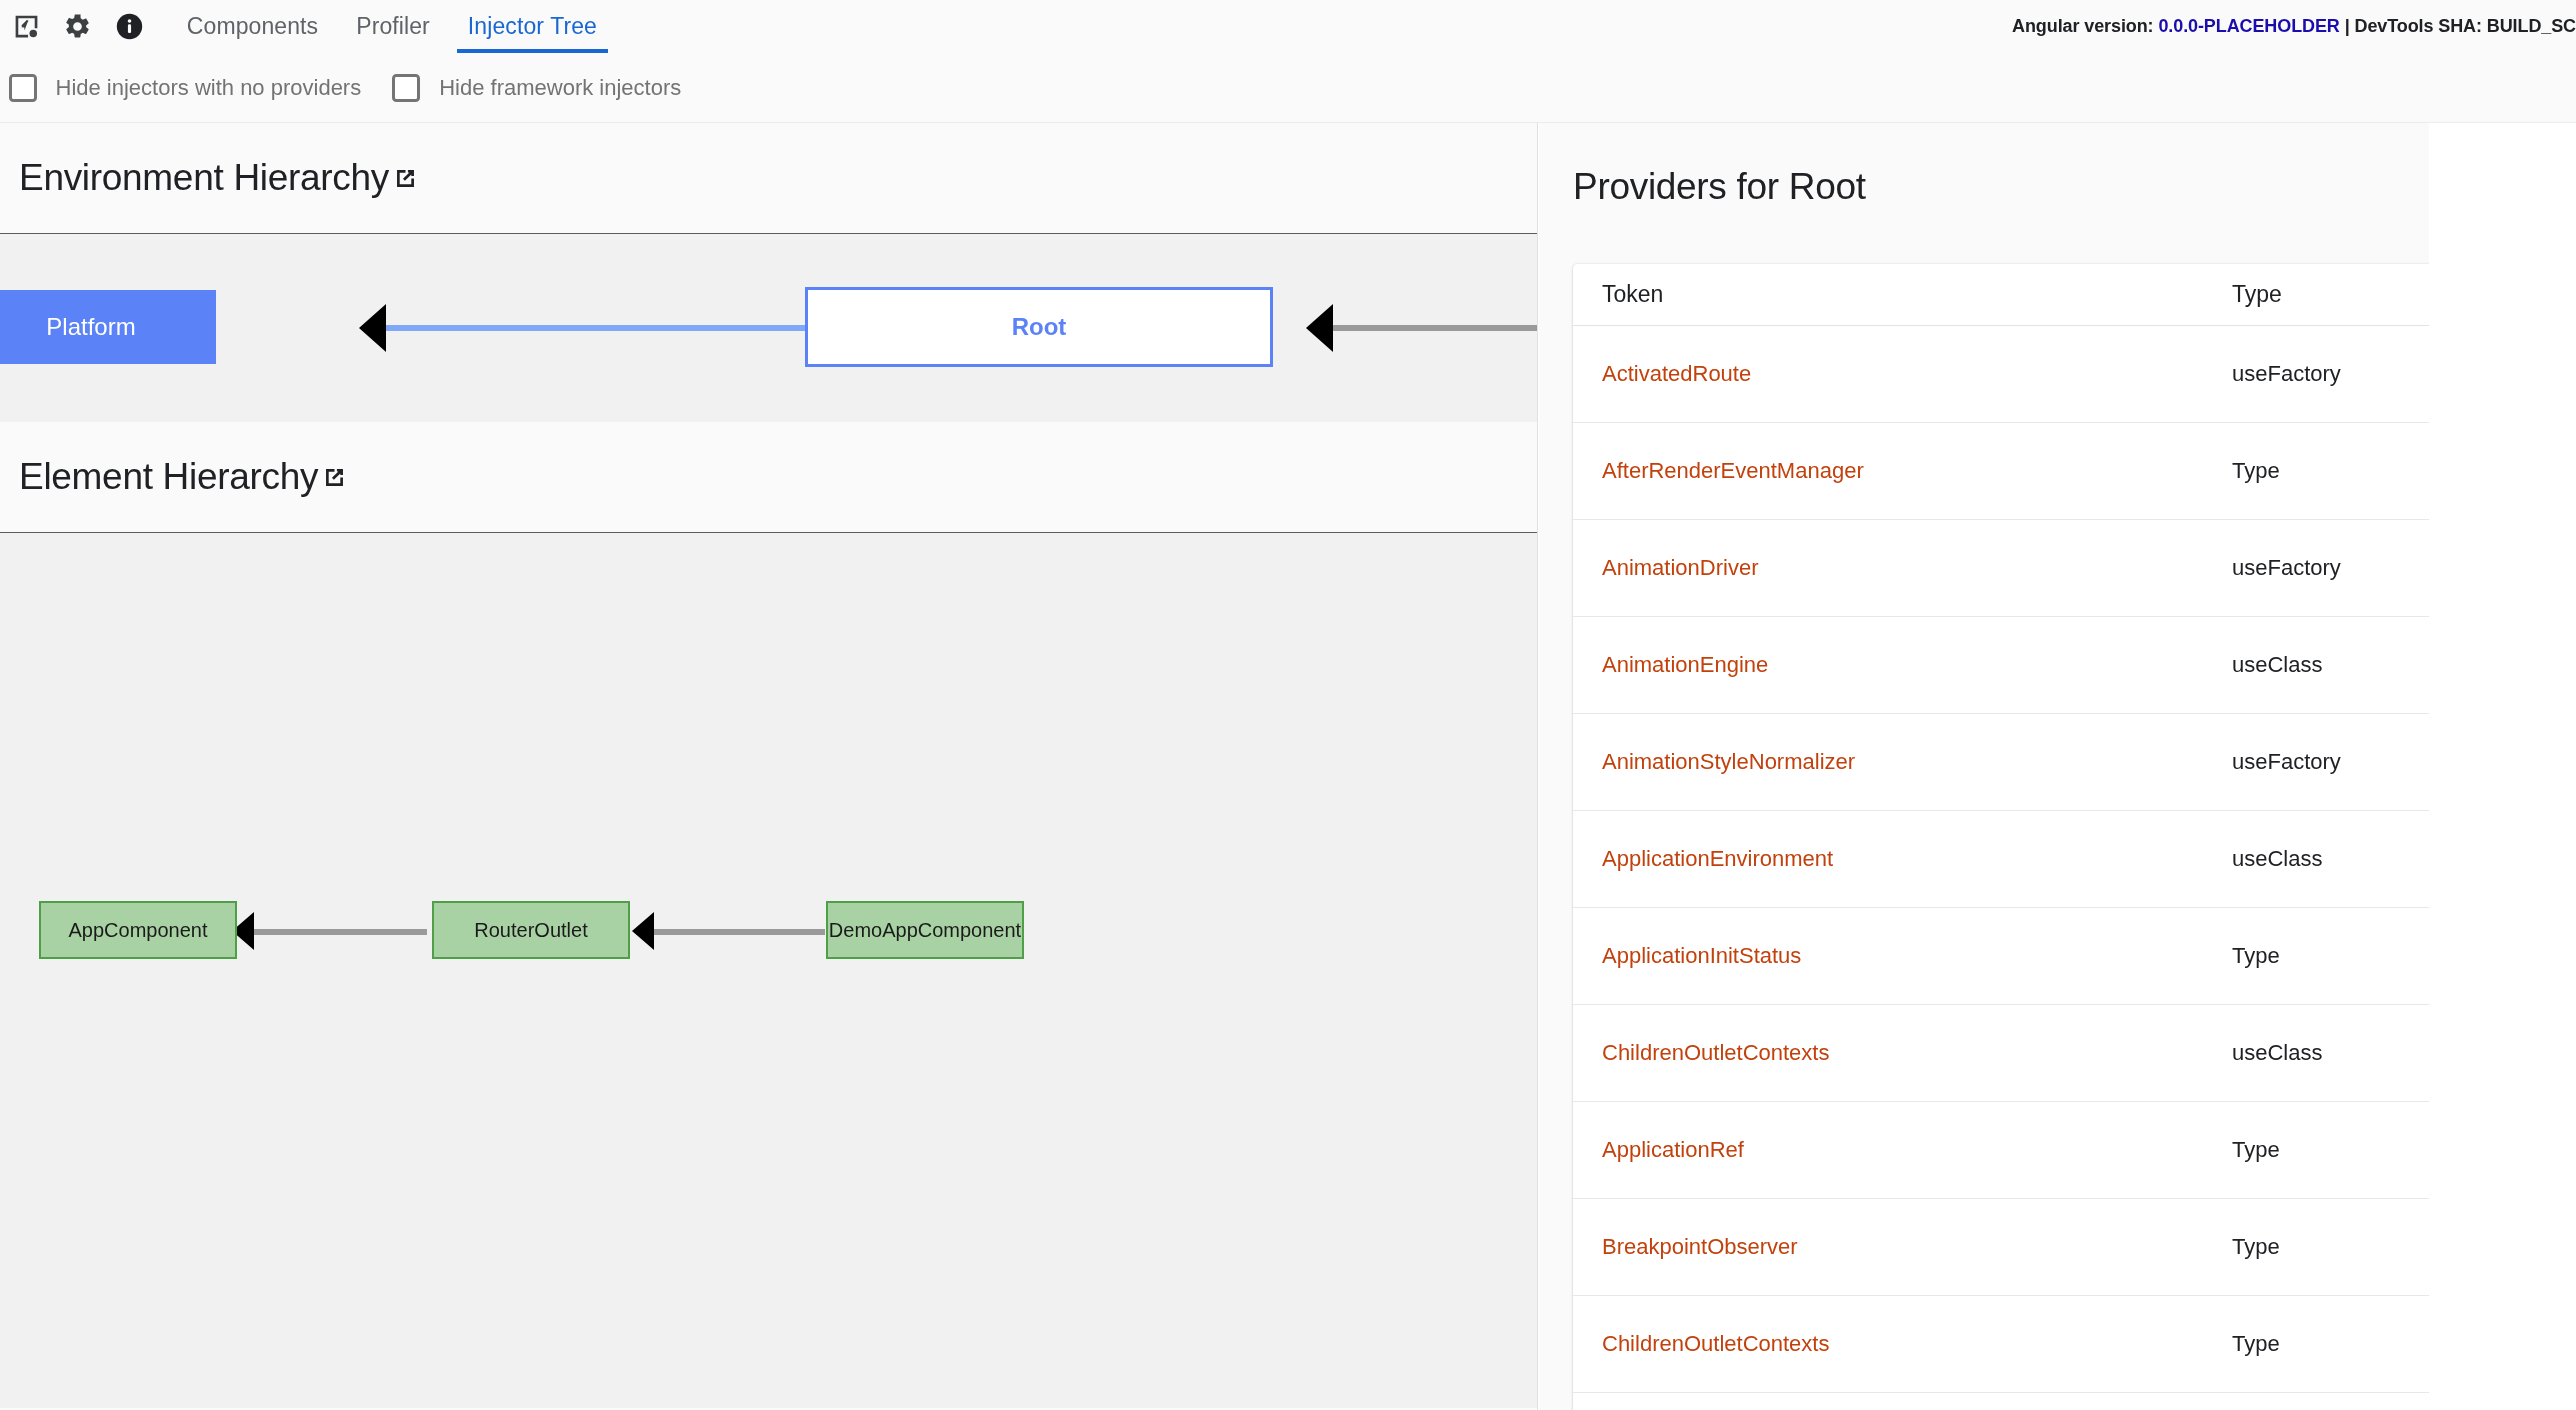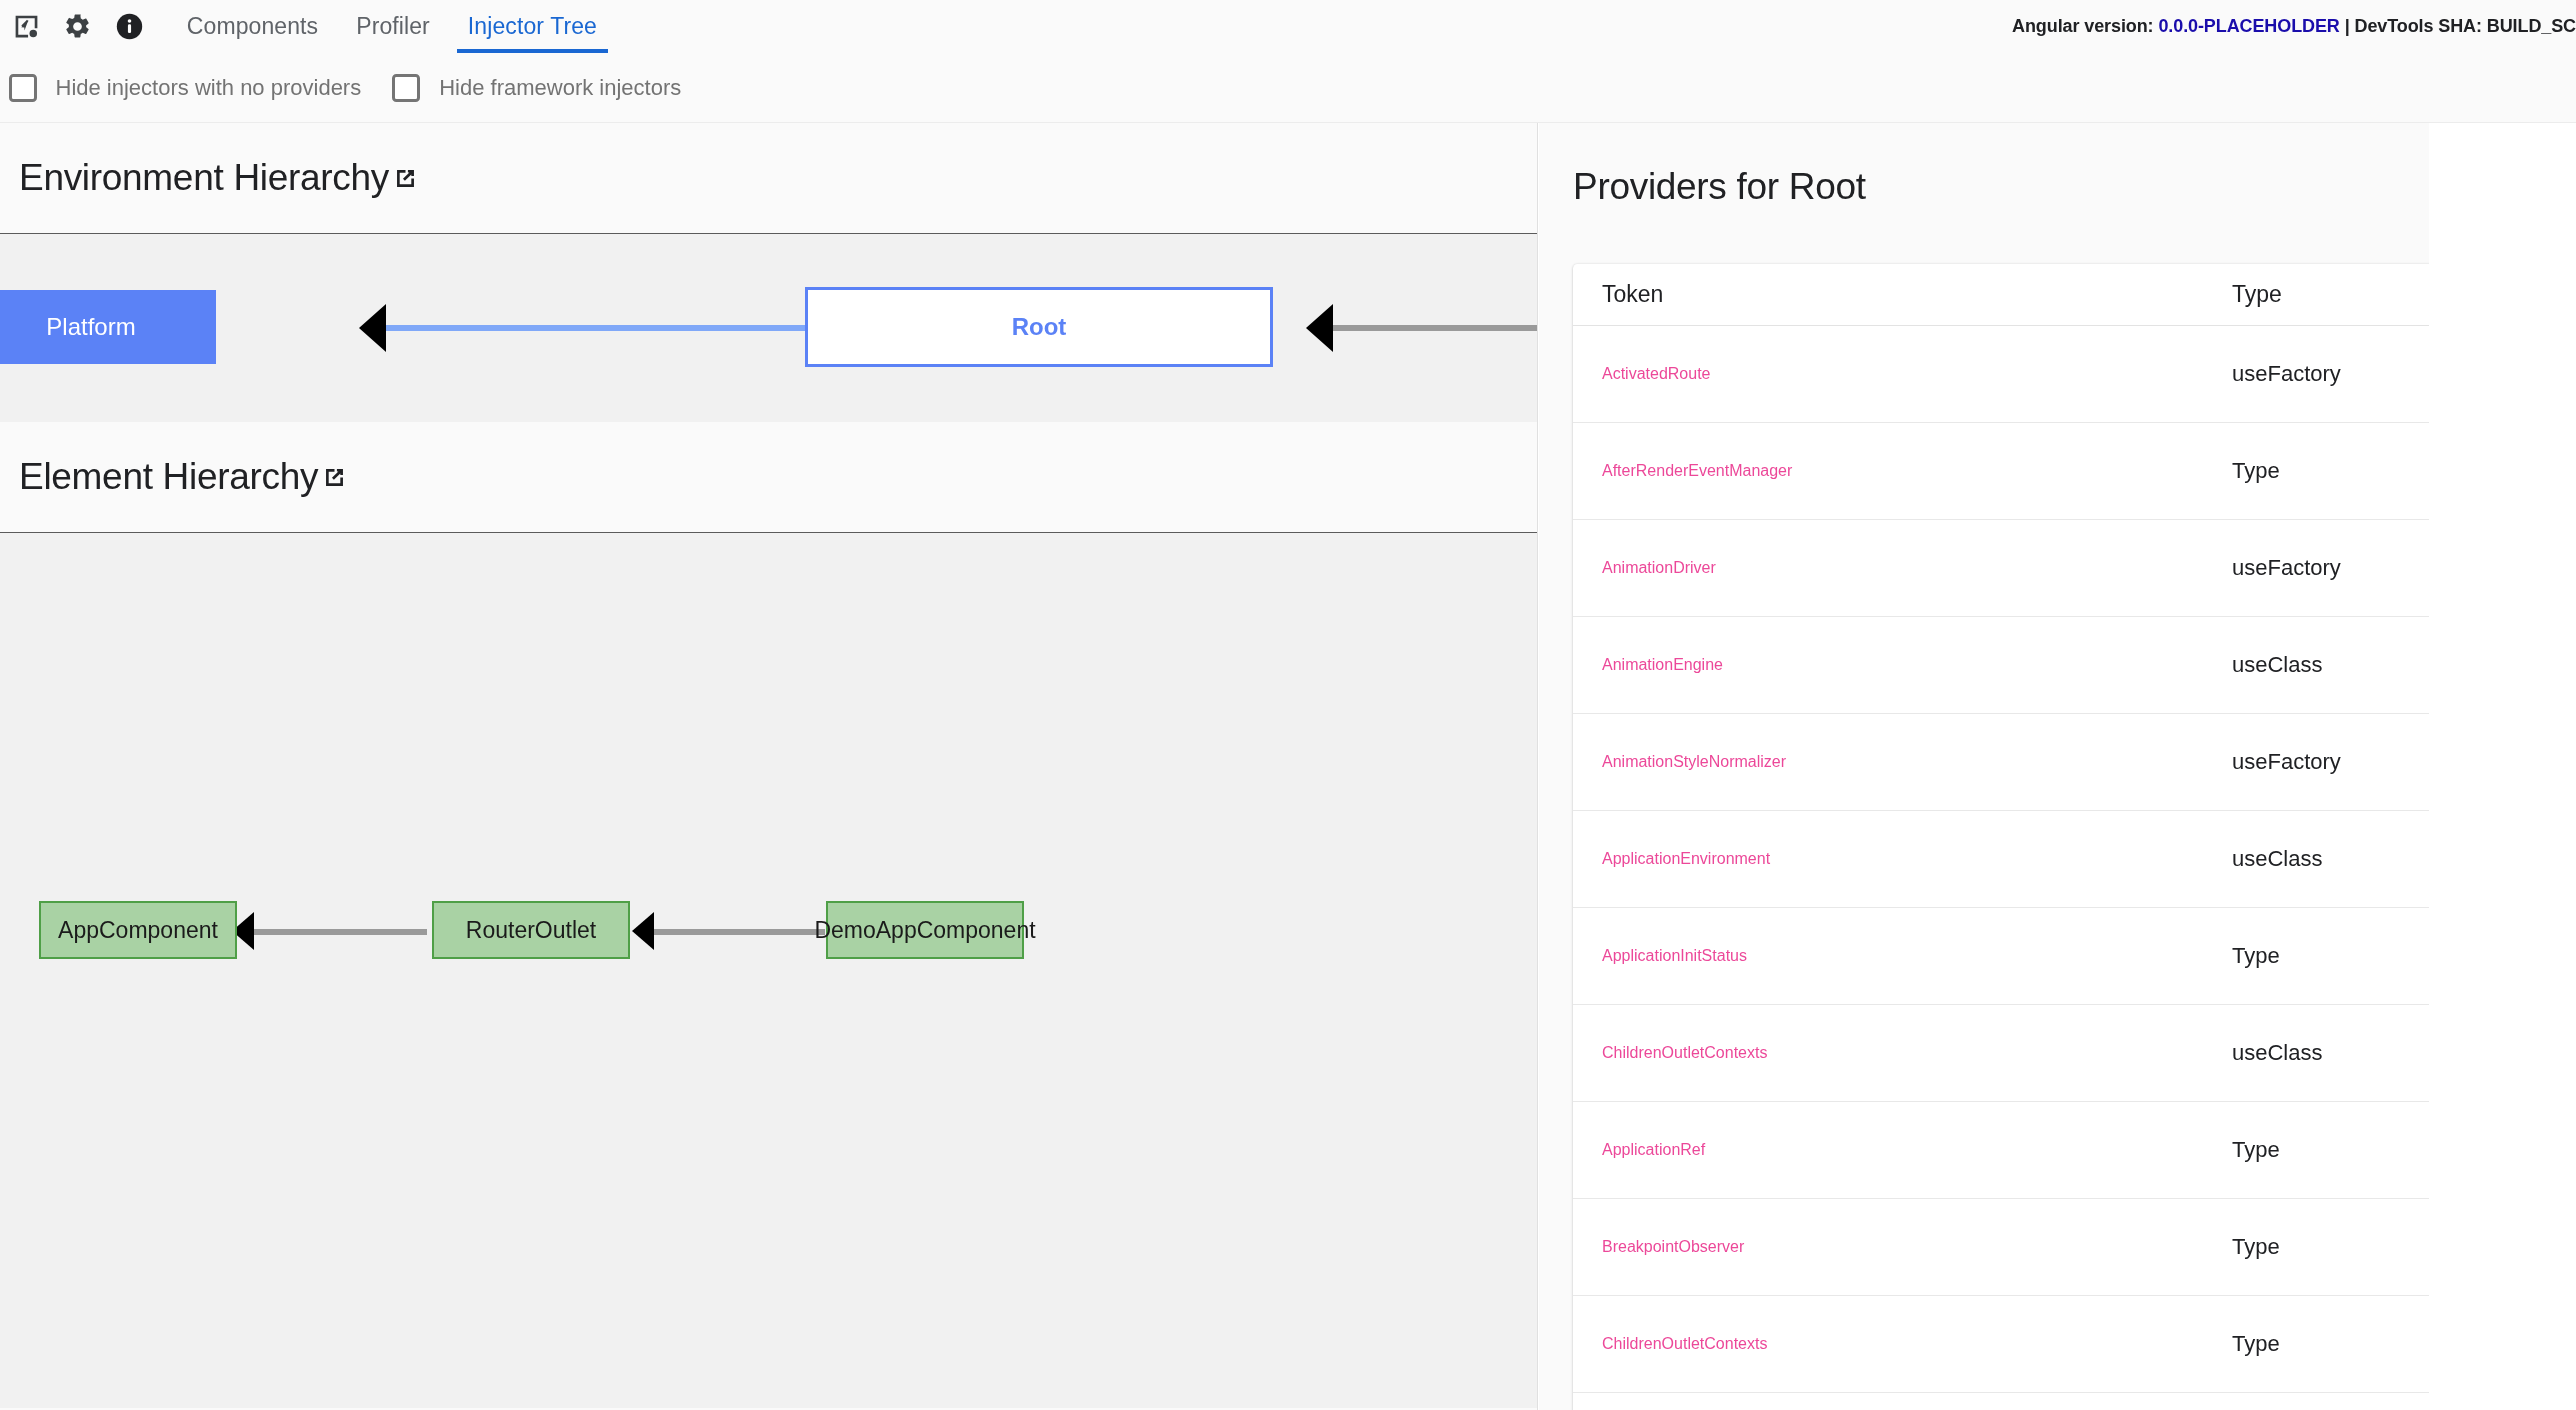--- a/index.html
+++ b/index.html
@@ -122,21 +122,21 @@
     font-weight: bold;
   }
   .node-platform {
     background: #5b82f6; border: 0.9px solid #5b82f6; color: #ffffff; font-weight: 400;
   }
   .node-root {
     background: #ffffff; border: 3.4px solid #5b82f6; color: #5b82f6; font-weight: bold;
   }
   .node-el {
     height: 58px;
-    font-size: 23px;
+    font-size: 20px;
     background: #a9d2a4; border: 2.6px solid #4f9f47; color: #1b1b1b;
   }
   .edge-line { position: absolute; height: 6px; }
   .edge-blue { background: #80a8f8; }
   .edge-gray { background: #9a9a9a; }
   .arrow-head {
     position: absolute;
     width: 0; height: 0;
     border-top: 24px solid transparent;
     border-bottom: 24px solid transparent;
@@ -168,21 +168,21 @@
     padding: 0 32px 0 29px;
     border-bottom: 0.9px solid #e3e3e3;
   }
   .prov-row {
     display: flex; align-items: center;
     height: 97px;
     padding: 0 32px 0 29px;
     border-bottom: 0.9px solid #e8e8e8;
     cursor: pointer;
   }
-  .col-token { flex: 1 1 auto; font-size: 16px; color: #ec4899; white-space: nowrap; }
+  .col-token { flex: 1 1 auto; font-size: 22px; color: #c2410c; white-space: nowrap; }
   .col-type  { flex: 0 0 231px; font-size: 22px; color: #202124; white-space: nowrap; }
   .col-act   { flex: 0 0 50px; display: flex; justify-content: flex-end; }
   .prov-head .col-token, .prov-head .col-type { font-size: 23px; color: #202124; }
   .send-icon { display: block; }
 </style>
 </head>
 <body>
 
 <div id="app">
 

